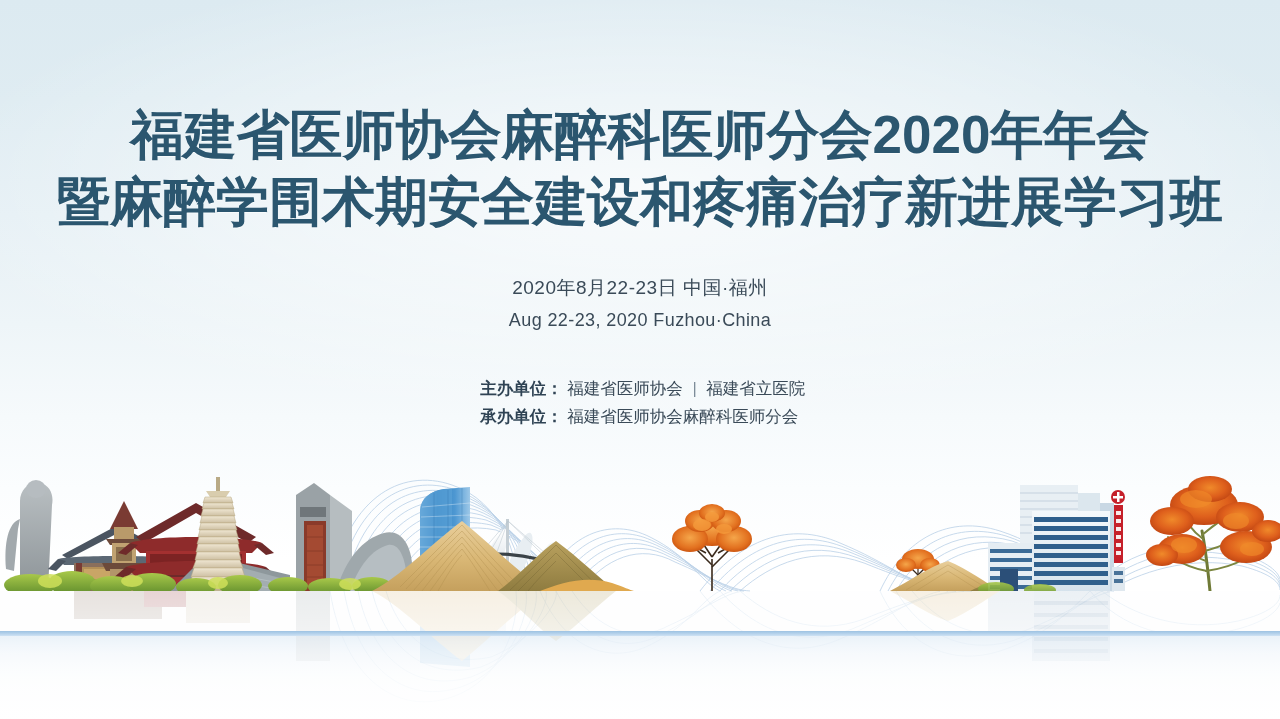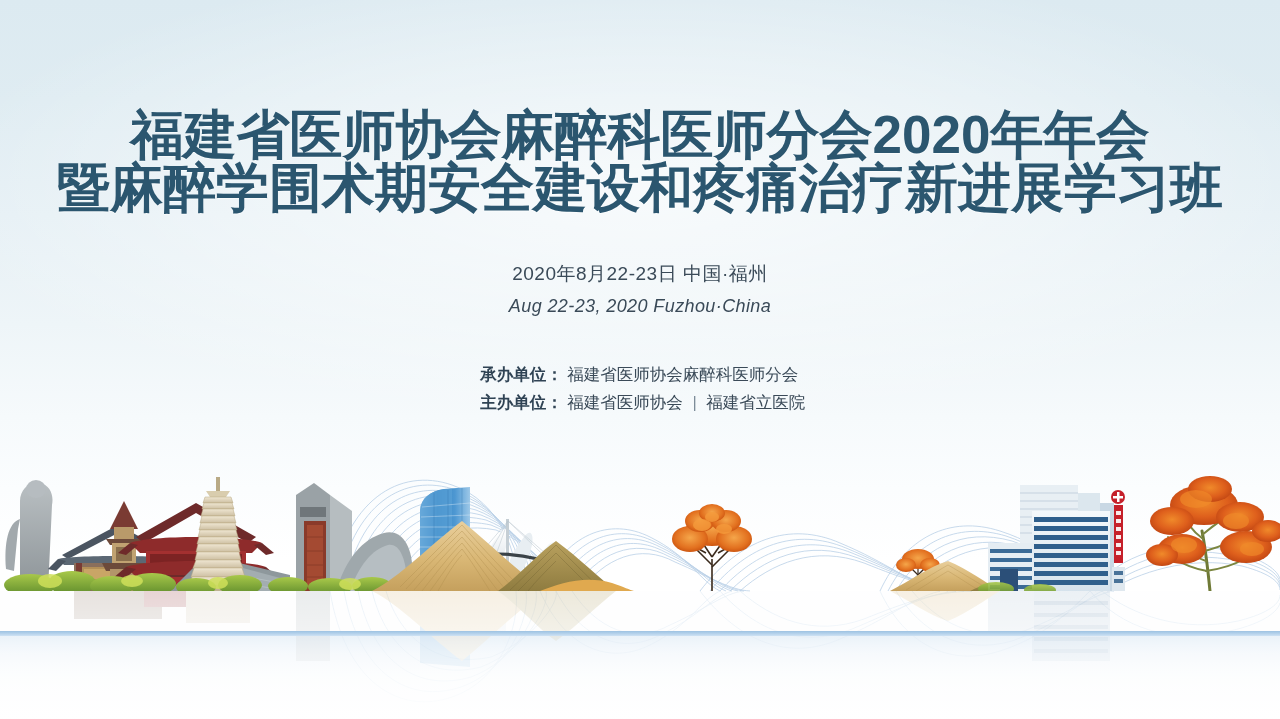--- a/index.html
+++ b/index.html
@@ -34,25 +34,25 @@
 
   .title-line{
     font-weight:bold;
     color:#2b566f;
     letter-spacing:0px;
     line-height:1.0;
     white-space:nowrap;
     text-shadow:0 1px 0 rgba(255,255,255,.55);
   }
   .title-1{font-size:53px;margin-top:108px;}
-  .title-2{font-size:53px;}
+  .title-2{font-size:53px;margin-top:14px;}
 
   .date-block{margin-top:46px;color:#3b4c5a;}
   .date-cn{font-size:19px;letter-spacing:.5px;line-height:1.5;color:#3a4a58;}
-  .date-en{font-size:18px;letter-spacing:.4px;line-height:1.5;color:#3a4a58;margin-top:4px;font-style:italic;}
+  .date-en{font-size:18px;letter-spacing:.4px;line-height:1.5;color:#3a4a58;margin-top:4px;}
 
   .org-block{margin-top:40px;color:#38485a;display:inline-block;text-align:left;}
   .org-row{font-size:16.5px;line-height:1.72;white-space:nowrap;color:#3a4a58;}
   .org-label{font-weight:bold;color:#2f4354;display:inline-block;width:88px;text-align:right;}
   .org-sep{color:#7d8c99;padding:0 5px;}
   .org-indent{display:inline-block;width:88px;}
 
   
   .scene{position:absolute;left:0;bottom:0;width:1280px;height:260px;z-index:5;}
   .scene svg{display:block;width:1280px;height:260px;}
@@ -84,29 +84,29 @@
     <div class="title-line title-2">暨麻醉学围术期安全建设和疼痛治疗新进展学习班</div>
 
     <div class="date-block">
       <div class="date-cn">2020年8月22-23日  中国·福州</div>
       <div class="date-en">Aug 22-23, 2020  Fuzhou·China</div>
     </div>
 
     <div class="org-block">
 
       <div class="org-row">
-        <span class="org-label">承办单位：</span>
-        <span>福建省医师协会麻醉科医师分会</span>
-      </div>
-
-      <div class="org-row">
         <span class="org-label">主办单位：</span>
         <span>福建省医师协会</span>
         <span class="org-sep">|</span>
         <span>福建省立医院</span>
+      </div>
+
+      <div class="org-row">
+        <span class="org-label">承办单位：</span>
+        <span>福建省医师协会麻醉科医师分会</span>
       </div>
 
 
     </div>
   </div>
 
   <div class="water"></div>
   <div class="waterline"></div>
 
   <div class="scene">

